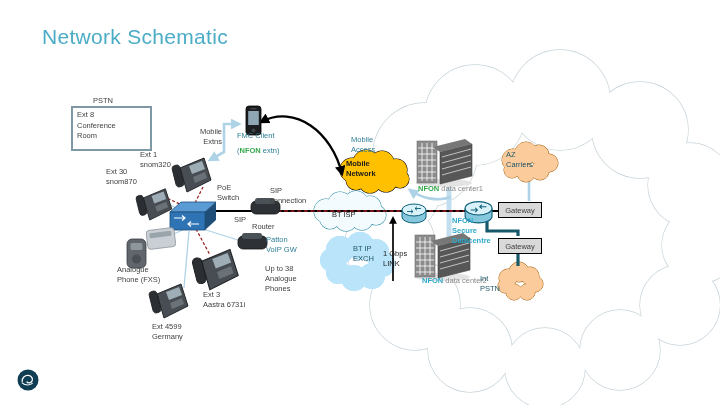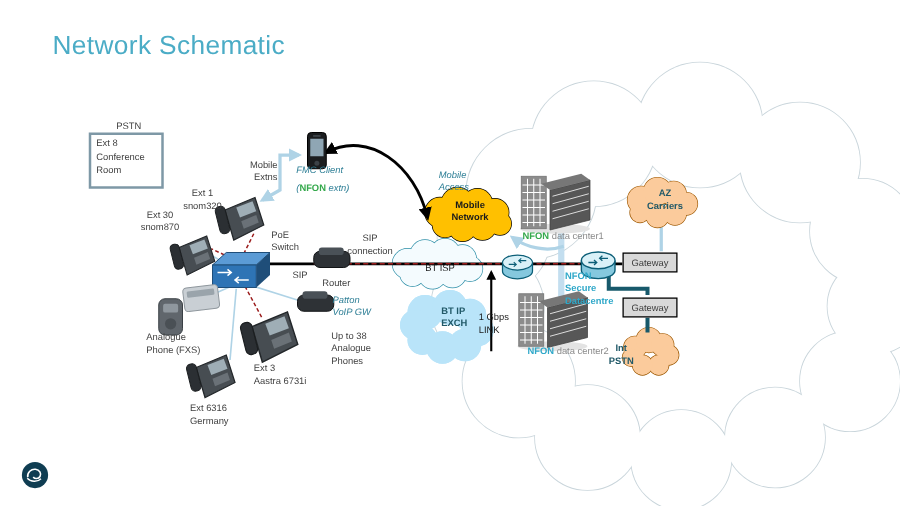--- a/index.html
+++ b/index.html
@@ -2,30 +2,30 @@
 <html style="--title-blue: #4BACC6; --dark-text: #3F3F3F; --teal-text: #2E7F96; --green-text: #35A94C; --cyan-text: #2FA8C9; --gray-text: #8A8A8A; --cloud-text: #215968; --orange-cloud: #FFC000; --peach-cloud: #FBCB9C; --peach-stroke: #9C5700; --bt-exch-fill: #B9E4F9; --bt-isp-stroke: #2E8FA8; --gateway-fill: #D9D9D9; --red-dash: #9B1C1C; --pale-blue-line: #AFD3E6; --teal-line: #17596B; --backbone: #000000; --switch-blue: #2E74B5; --big-cloud-stroke: #C9D5DB;"><head>
 <meta charset="utf-8">
 <style>
   html,body{margin:0;padding:0;background:#fff;}
   #slide{position:relative;width:720px;height:405px;background:#fff;overflow:hidden;
          font-family:"Liberation Sans",sans-serif;}
   #diagram-svg{position:absolute;left:0;top:0;z-index:1;}
   #labels{position:absolute;inset:0;z-index:3;}
   #title{position:absolute;left:42px;top:25px;font-size:21px;letter-spacing:.3px;color:var(--title-blue,#4BACC6);}
   .lbl{position:absolute;font-size:7.5px;line-height:1.32;white-space:pre-line;color:var(--dark-text,#3F3F3F);}
-  .tt{color:var(--teal-text,#2E7F96);font-style:italic;}
+  .tt{color:var(--teal-text,#2E7F96);}
   .tg{color:var(--green-text,#35A94C);font-weight:700;}
   .tcb{color:var(--cyan-text,#2FA8C9);font-weight:700;}
   .tgray{color:var(--gray-text,#8A8A8A);}
-  .tct{color:var(--cloud-text,#215968);font-weight:700;}
+  .tct{color:var(--cloud-text,#215968);font-weight:400;}
   .tk{color:#1a1a1a;}
   .b{font-weight:700;}
-  .ctr{text-align:center;}
+  .ctr{text-align:left;}
   .rt{text-align:right;}
-  .ext8box{position:absolute;left:71px;top:106px;width:60px;height:45px;box-sizing:border-box;
+  .ext8box{position:absolute;left:71px;top:106px;width:81px;height:45px;box-sizing:border-box;
            border:2.5px solid #7E98A6;background:#fff;padding:2px 0 0 4px;
            font-size:7.5px;line-height:1.4;white-space:pre-line;color:var(--dark-text,#3F3F3F);}
   .gw{position:absolute;width:44px;height:16px;box-sizing:border-box;background:var(--gateway-fill,#D9D9D9);
       border:1px solid #000;display:flex;align-items:center;justify-content:center;
       font-size:7.5px;color:#3d3d3d;}
 </style>
 </head>
 <body>
 
 <div id="slide">
@@ -267,21 +267,21 @@
   <div class="lbl ctr" style="left:252px;top:222px;width:34px">Router</div>
   <div class="lbl tt" style="left:266px;top:235px">Patton
 VoIP GW</div>
   <div class="lbl" style="left:265px;top:264px">Up to 38
 Analogue
 Phones</div>
   <div class="lbl" style="left:117px;top:265px">Analogue
 Phone (FXS)</div>
   <div class="lbl" style="left:203px;top:290px">Ext 3
 Aastra 6731i</div>
-  <div class="lbl" style="left:152px;top:322px">Ext 6316
+  <div class="lbl" style="left:152px;top:322px">Ext 4599
 Germany</div>
 
   <div class="lbl tt" style="left:351px;top:135px">Mobile
 Access</div>
   <div class="lbl tk b ctr" style="left:346px;top:159px;width:60px">Mobile
 Network</div>
   <div class="lbl" style="left:418px;top:184px"><span class="tg">NFON</span><span class="tgray"> data center1</span></div>
   <div class="lbl tct ctr" style="left:506px;top:150px;width:52px">AZ
 Carriers</div>
   <div class="lbl tk ctr" style="left:332px;top:210px;width:40px">BT ISP</div>

